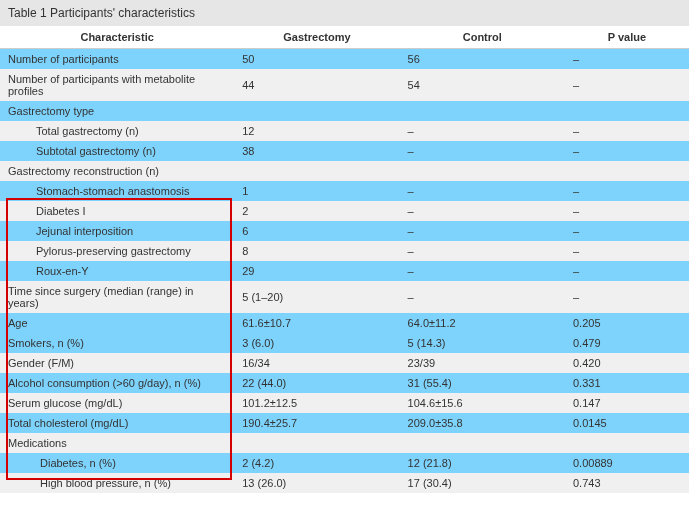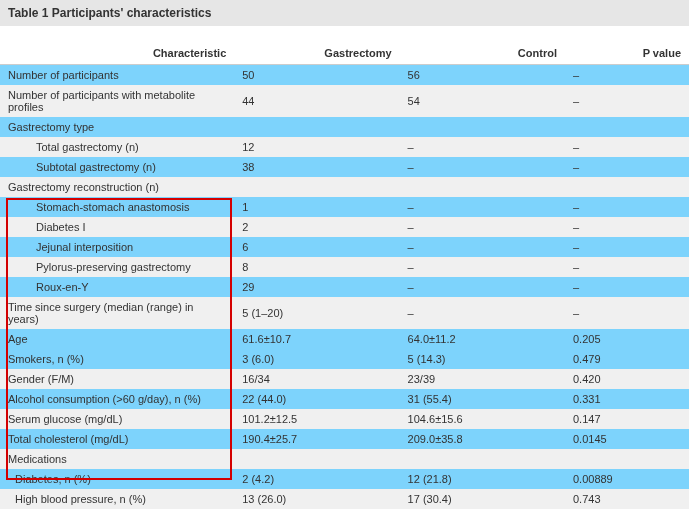--- a/index.html
+++ b/index.html
@@ -1,23 +1,23 @@
 <!DOCTYPE html>
 <html><head>
 <meta charset="utf-8">
 <style>
 body{margin:0;font-family:Arial,Helvetica,sans-serif;font-size:11px;color:#333;background:#fff;width:689px}
-.title{background:#e6e6e6;padding:6px 8px;font-size:12px;font-weight:bold;margin-bottom:16px}
+.title{background:#e6e6e6;padding:6px 8px;font-size:12px;font-weight:normal;margin-bottom:0}
 table{width:100%;border-collapse:collapse;font-size:11px}
-th{text-align:right;font-weight:bold;padding:5px 8px;border-bottom:1px solid #ccc;background:#fff}
+th{text-align:center;font-weight:bold;padding:5px 8px;border-bottom:1px solid #ccc;background:#fff}
 td{padding:4px 8px}
 tr.even td{background:#f0f0f0}
 tr.odd td{background:#7dd3fc}
 .ind1{padding-left:36px}
-.ind2{padding-left:15px}
+.ind2{padding-left:40px}
 .c1{width:34%}
 .c2{width:24%}
 .c3{width:24%}
 .c4{width:18%}
 .redbox{position:absolute;border:2px solid #d40000;pointer-events:none}
 .container{position:relative}
 </style>
 </head>
 <body>
 

